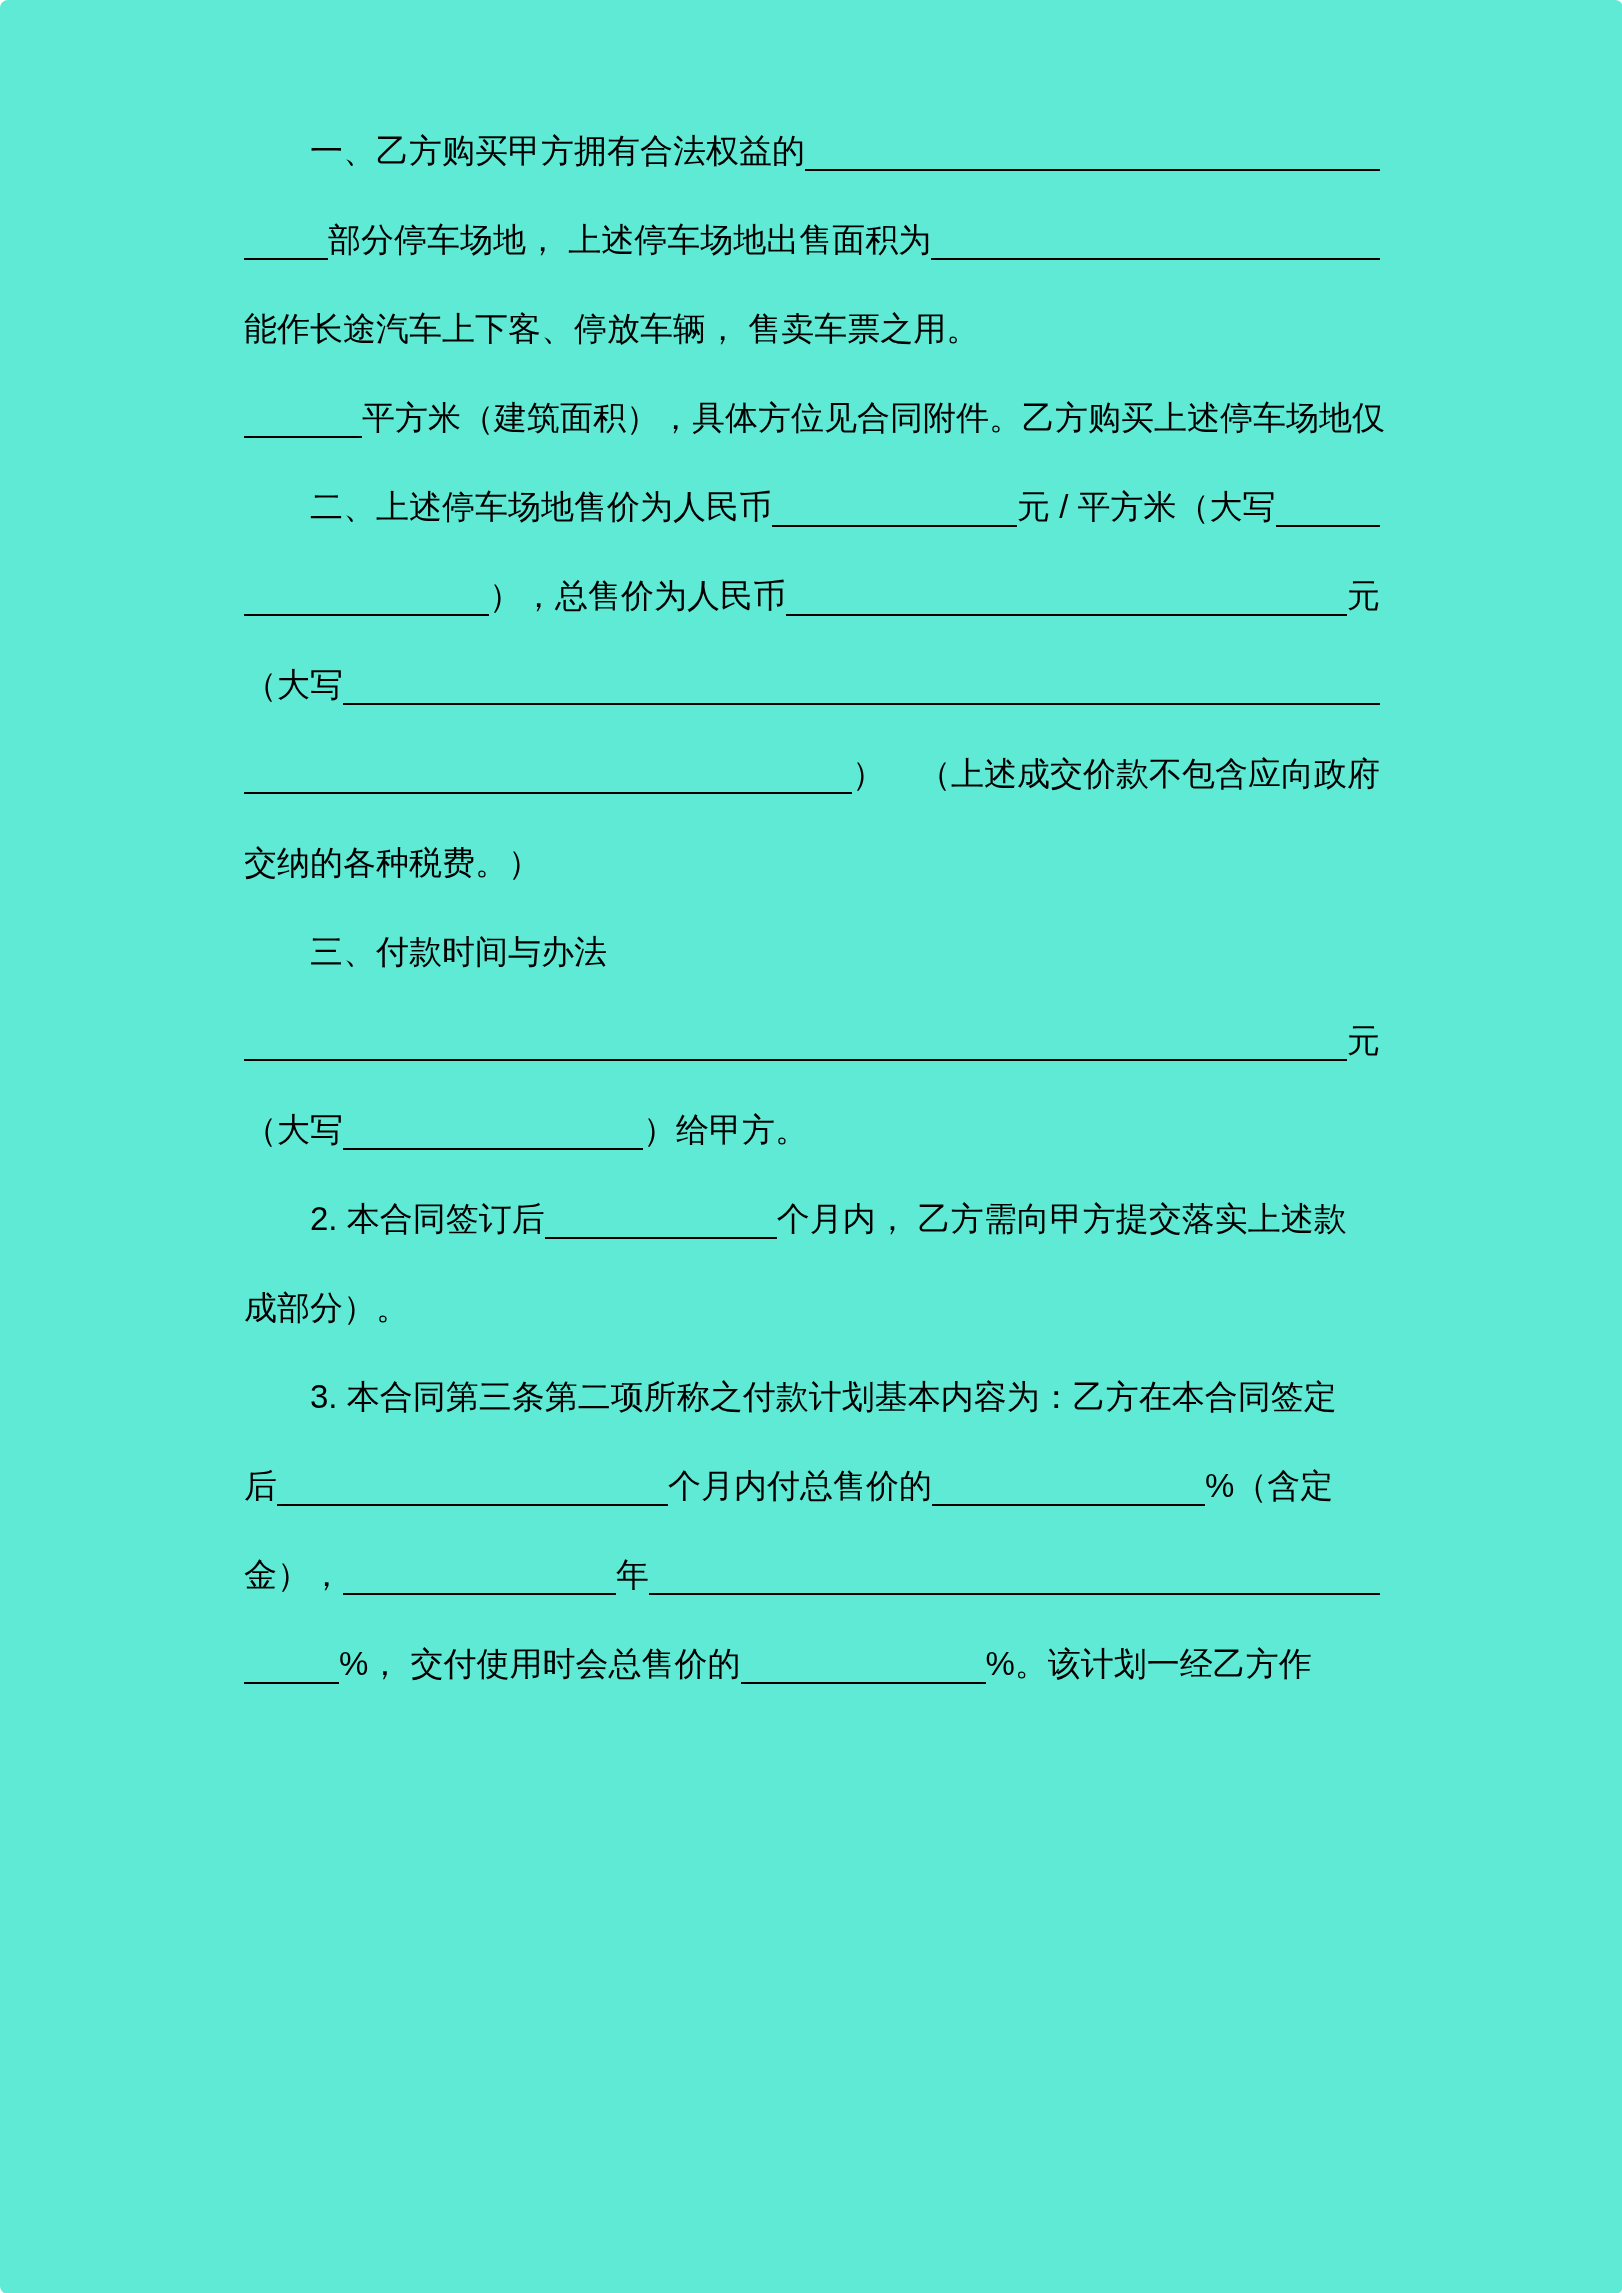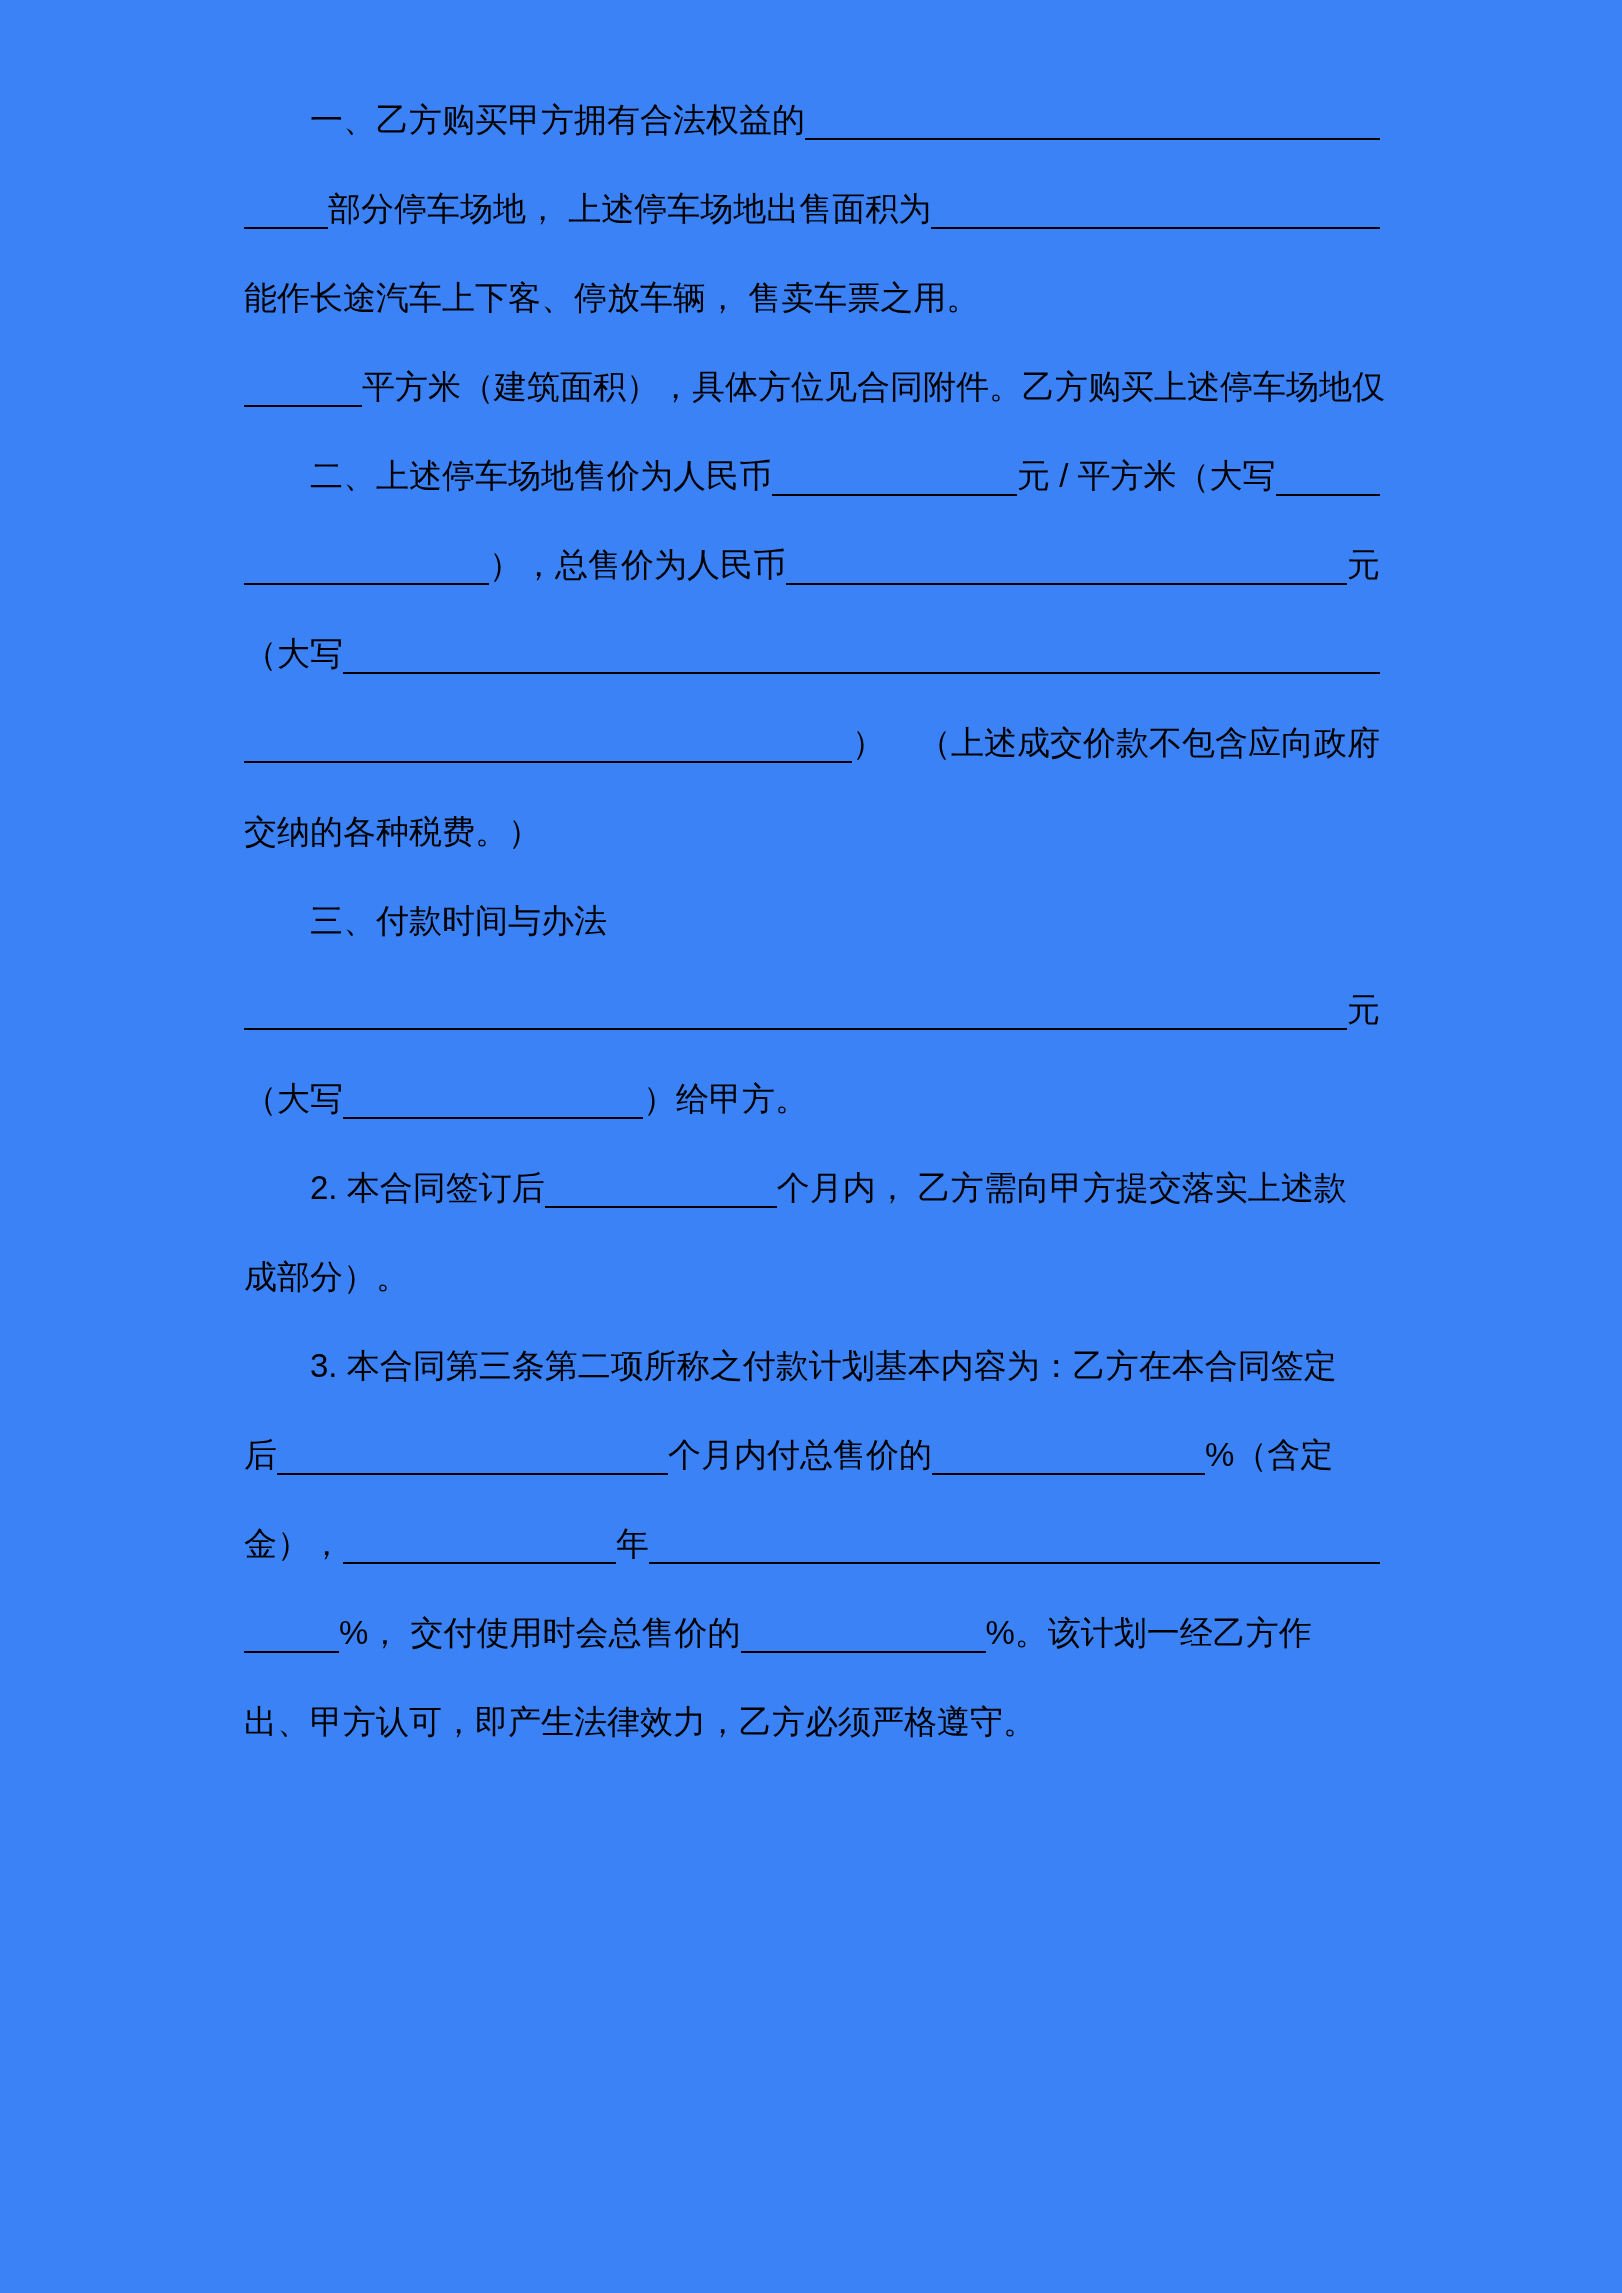--- a/index.html
+++ b/index.html
@@ -11,22 +11,23 @@
     height: 2294px;
     background: #ffffff;
     color: #000000;
     font-family: "Liberation Sans", sans-serif;
     overflow: hidden;
   }
   .page {
     box-sizing: border-box;
     width: 1623px;
     height: 2294px;
-    padding: 75px 243px 0 244px;
-    background: #3b82f6;
+    padding: 106px 243px 0 244px;
+    background: #5eead4;
+    border-radius: 8px;
   }
   .line {
     display: flex;
     align-items: baseline;
     height: 89px;
     font-size: 33px;
     color: #000000;
   }
   .line .t {
     flex: 0 0 auto;
@@ -122,17 +123,14 @@
       <span class="t">年</span>
       <span class="blank" style="width: 209px;">&nbsp;</span>
       <span class="blank fill">&nbsp;</span>
     </div>
     <div class="line">
       <span class="blank" style="width: 95px;">&nbsp;</span>
       <span class="t">%， 交付使用时会总售价的</span>
       <span class="blank" style="width: 245px;">&nbsp;</span>
       <span class="t">%。该计划一经乙方作</span>
     </div>
-    <div class="line">
-      <span class="t">出、甲方认可，即产生法律效力，乙方必须严格遵守。</span>
-    </div>
   </div>
 
 
 </body></html>

